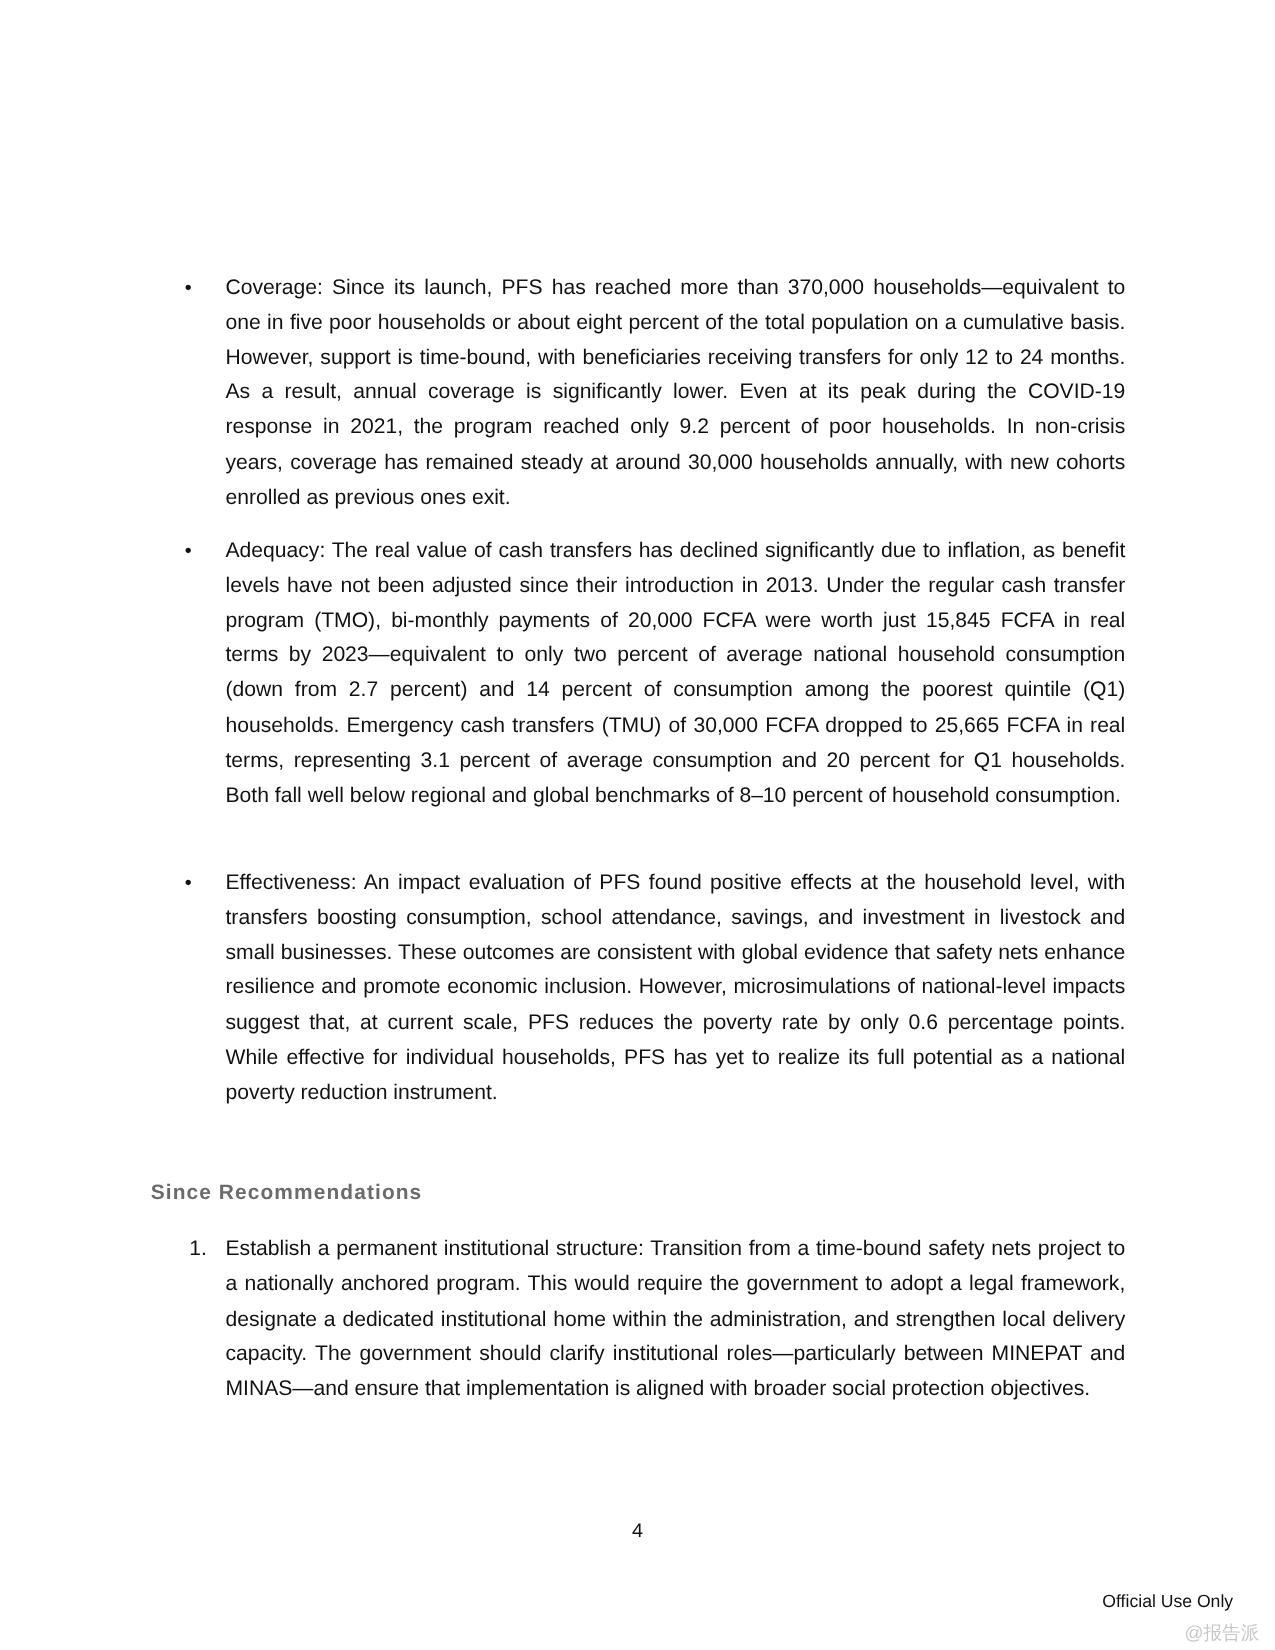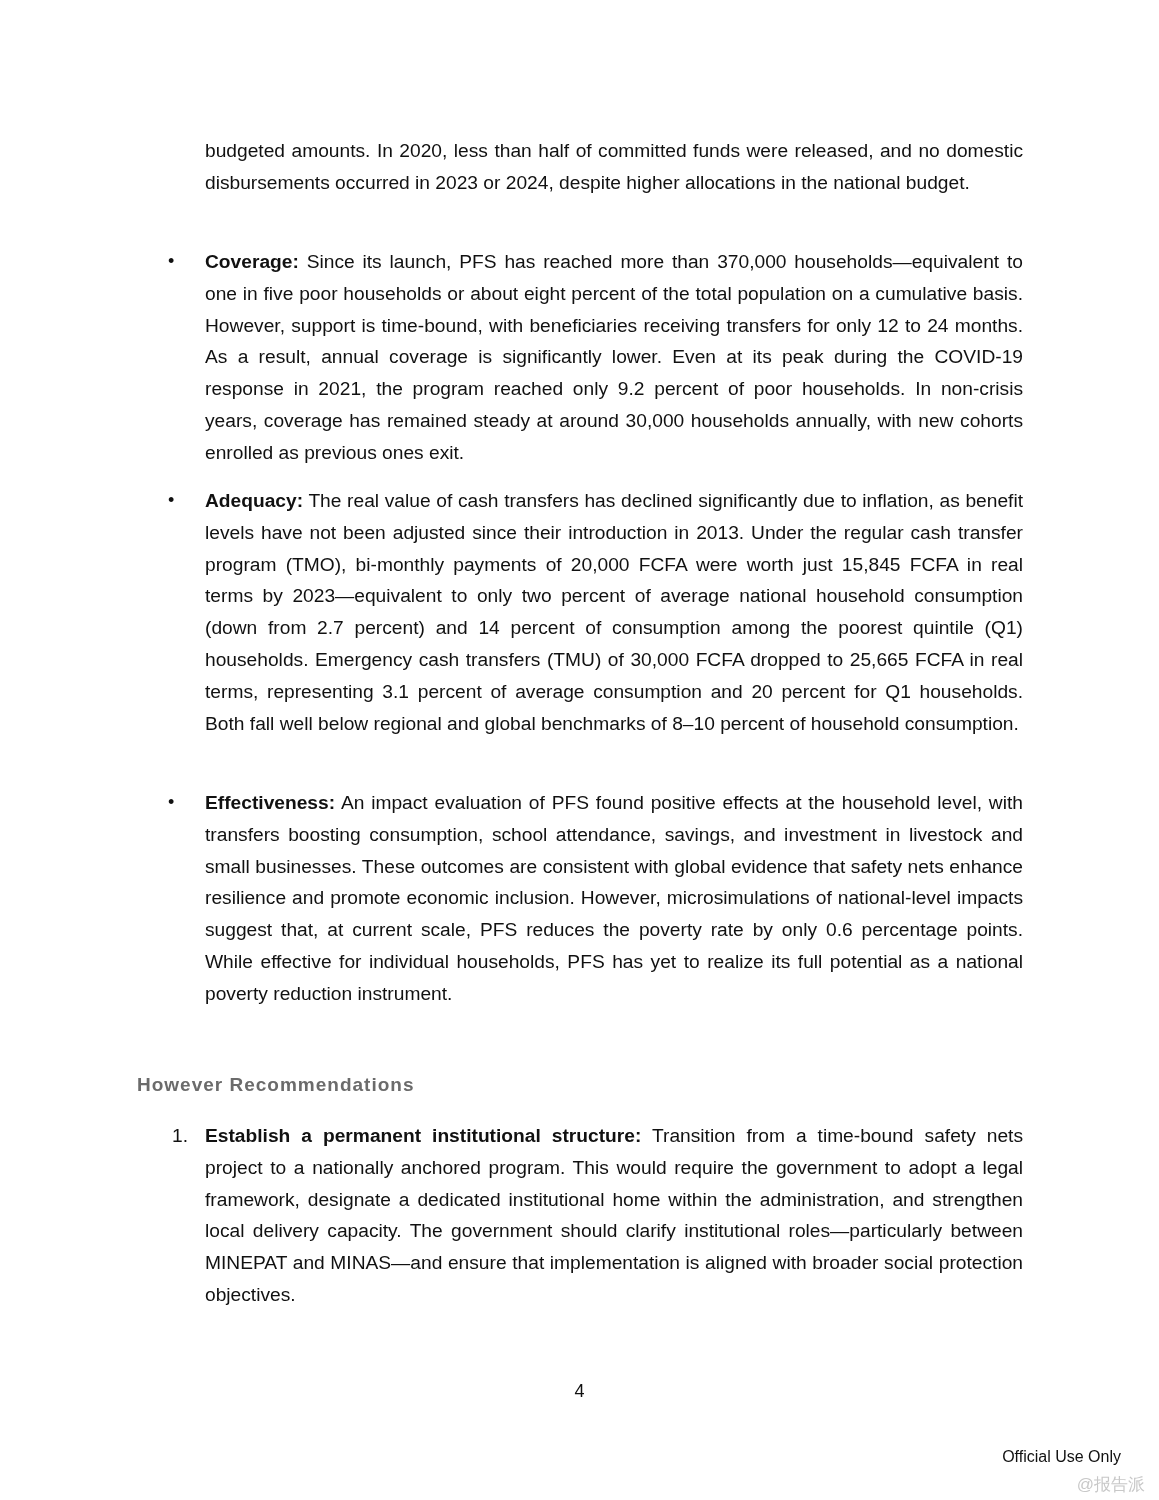--- a/index.html
+++ b/index.html
@@ -8,39 +8,38 @@
     .page { position: absolute; left: 0; top: 0; width: 1159px; height: 1500px; }
     .para { position: absolute; left: 205px; width: 818px; font-size: 19.2px; line-height: 31.8px;
       text-align: justify; margin: 0; }
     .bullet { position: absolute; left: 168px; font-size: 18px; line-height: 31.8px; }
     .numlabel { position: absolute; left: 172px; font-size: 19.2px; line-height: 31.8px; }
     .heading { position: absolute; left: 137px; top: 1074px; font-size: 19px; font-weight: bold;
       color: #6b6b6b; letter-spacing: 1px; margin: 0; }
     .pagenum { position: absolute; left: 0; width: 1159px; top: 1381px; text-align: center; font-size: 18px; }
     .footer { position: absolute; right: 38px; top: 1448px; font-size: 16px; color: #111; }
     .watermark { position: absolute; right: 14px; top: 1473px; font-size: 17px; color: #c8c8c8; margin-left: 36px; }
-    b { font-weight: bold; }
+    b { font-weight: normal; }
   </style>
 </head>
 <body>
 
 <div class="page">
 
-  <p class="para" style="top:135px;">budgeted amounts. In 2020, less than half of committed funds were released, and no domestic disbursements occurred in 2023 or 2024, despite higher allocations in the national budget.</p>
 
   <span class="bullet" style="top:246px;">•</span>
   <p class="para" style="top:246px;"><b>Coverage:</b><span> Since its launch, PFS has reached more than 370,000 households—equivalent to one in five poor households or about eight percent of the total population on a cumulative basis. However, support is time-bound, with beneficiaries receiving transfers for only 12 to 24 months. As a result, annual coverage is significantly lower. Even at its peak during the COVID-19 response in 2021, the program reached only 9.2 percent of poor households. In non-crisis years, coverage has remained steady at around 30,000 households annually, with new cohorts enrolled as previous ones exit.</span></p>
 
   <span class="bullet" style="top:485px;">•</span>
   <p class="para" style="top:485px;"><b>Adequacy:</b><span> The real value of cash transfers has declined significantly due to inflation, as benefit levels have not been adjusted since their introduction in 2013. Under the regular cash transfer program (TMO), bi-monthly payments of 20,000 FCFA were worth just 15,845 FCFA in real terms by 2023—equivalent to only two percent of average national household consumption (down from 2.7 percent) and 14 percent of consumption among the poorest quintile (Q1) households. Emergency cash transfers (TMU) of 30,000 FCFA dropped to 25,665 FCFA in real terms, representing 3.1 percent of average consumption and 20 percent for Q1 households. Both fall well below regional and global benchmarks of 8–10 percent of household consumption.</span></p>
 
   <span class="bullet" style="top:787px;">•</span>
   <p class="para" style="top:787px;"><b>Effectiveness:</b><span> An impact evaluation of PFS found positive effects at the household level, with transfers boosting consumption, school attendance, savings, and investment in livestock and small businesses. These outcomes are consistent with global evidence that safety nets enhance resilience and promote economic inclusion. However, microsimulations of national-level impacts suggest that, at current scale, PFS reduces the poverty rate by only 0.6 percentage points. While effective for individual households, PFS has yet to realize its full potential as a national poverty reduction instrument.</span></p>
 
-  <h2 class="heading">However Recommendations</h2>
+  <h2 class="heading">Since Recommendations</h2>
 
   <span class="numlabel" style="top:1120px;">1.</span>
   <p class="para" style="top:1120px;"><b>Establish a permanent institutional structure:</b><span> Transition from a time-bound safety nets project to a nationally anchored program. This would require the government to adopt a legal framework, designate a dedicated institutional home within the administration, and strengthen local delivery capacity. The government should clarify institutional roles—particularly between MINEPAT and MINAS—and ensure that implementation is aligned with broader social protection objectives.</span></p>
 
   <div class="pagenum">4</div>
   <div class="footer">Official Use Only</div>
   <div class="watermark">@报告派</div>
 </div>
 
 </body></html>

